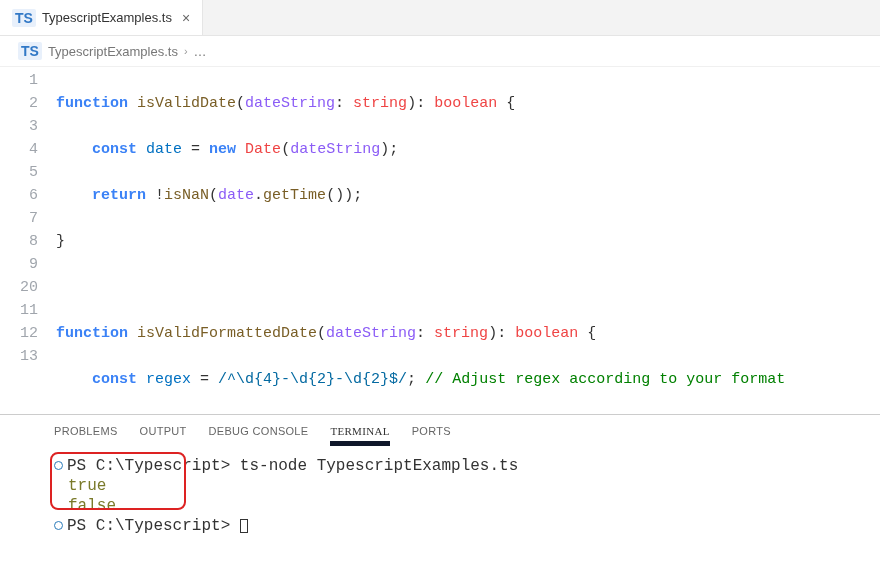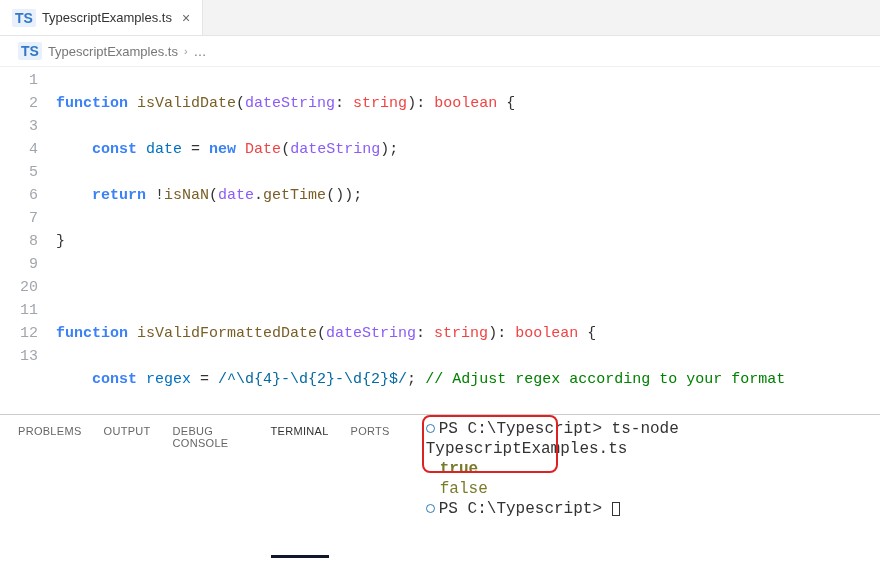--- a/index.html
+++ b/index.html
@@ -80,35 +80,37 @@
 .tok-param { color: #8b5cf6; }
 .tok-type { color: #ef4444; }
 .tok-regex { color: #0369a1; }
 .tok-comment { color: #008000; }
 .tok-var { color: #0070c1; }
 .panel {
   border-top: 1px solid #ccc;
   background: #fff;
   height: 150px;
   display: flex;
-  flex-direction: row;
+  flex-direction: column;
+  padding-left: 36px;
 }
 .panel-tabs {
   display: flex;
   gap: 22px;
   padding: 10px 18px 6px;
   font-size: 11px;
   letter-spacing: 0.3px;
   color: #666;
 }
 .panel-tab { cursor: pointer; }
 .panel-tab.active {
   color: #333;
-  border-bottom: 3px solid #0f172a;
+  border-bottom: 5px solid #0f172a;
   padding-bottom: 4px;
+  font-family: Liberation Serif, serif;
 }
 .terminal {
   font-family: Consolas, "Courier New", monospace;
   font-size: 16px;
   padding: 4px 18px;
   line-height: 20px;
   color: #333;
   position: relative;
 }
 .ps-prompt { color: #333; }
@@ -191,17 +193,17 @@
   <div class="panel-tabs">
     <span class="panel-tab">PROBLEMS</span>
     <span class="panel-tab">OUTPUT</span>
     <span class="panel-tab">DEBUG CONSOLE</span>
     <span class="panel-tab active">TERMINAL</span>
     <span class="panel-tab">PORTS</span>
   </div>
   <div class="terminal">
     <div class="highlight-box" style="left:14px; top:0px; width:136px; height:58px;"></div>
     <div><span class="circle"></span><span class="ps-prompt">PS C:\Typescript&gt; </span><span>ts-node TypescriptExamples.ts</span></div>
-    <div class="term-true" style="padding-left:14px;font-weight:bold;">true</div>
+    <div class="term-true" style="padding-left:14px;">true</div>
     <div class="term-false" style="padding-left:14px;">false</div>
     <div><span class="circle"></span><span class="ps-prompt">PS C:\Typescript&gt; </span><span class="term-cursor"></span></div>
   </div>
 </div>
 
 </body></html>

